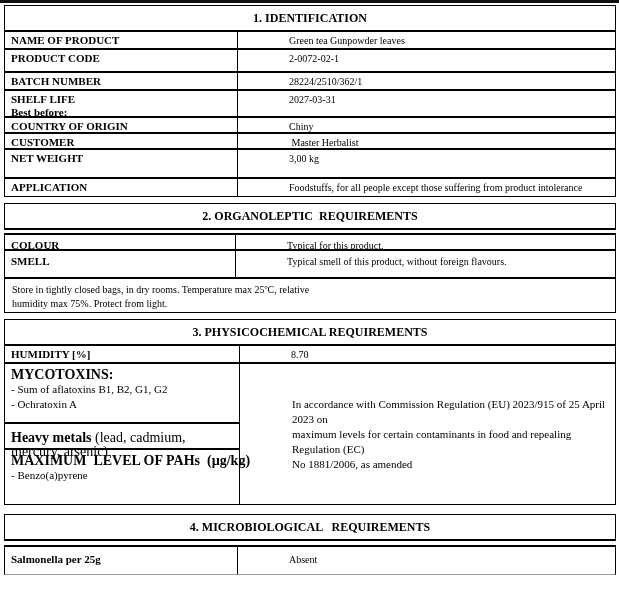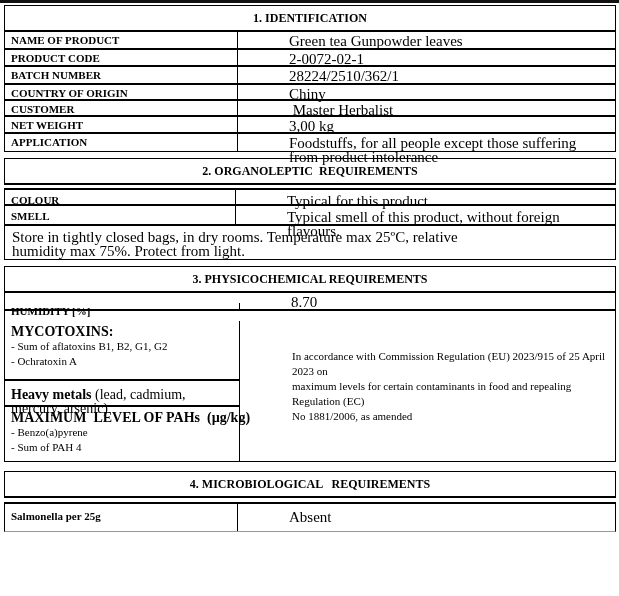--- a/index.html
+++ b/index.html
@@ -24,28 +24,28 @@
   .tbl.gap { border-top: 2px solid #000; margin-top: 3px; }
 
   .row { display: flex; border-bottom: 2px solid #000; gap: 44px; }
   .row:last-child { border-bottom: none; }
   .lbl {
     border-right: 1px solid #000; font-weight: bold;
     font-size: 11px; line-height: 13px;
     padding: 2px 4px 0 6px; white-space: pre-wrap; flex: none;
   }
   .val {
-    flex: 1; font-size: 15px; line-height: 14px;
+    flex: 1; font-size: 10px; line-height: 14px;
     padding: 2px 6px 0 7px; white-space: pre-wrap;
   }
 
   
   .s1 .lbl { width: 233px; }
   .s2 .lbl { width: 231px; }
-  .s3 .lbl, .s3 .leftcol { width: 235px; margin-top: 10px; }
+  .s3 .lbl, .s3 .leftcol { width: 235px; }
   .s4 .lbl { width: 233px; }
 
   
   .s2 .row { }
   .s2 .lbl, .s2 .val { padding-top: 4px; }
 
   
   .merged { display: flex; }
   .leftcol { border-right: 1px solid #000; flex: none; display: flex; flex-direction: column; }
   .subcell { border-bottom: 2px solid #000; padding: 3px 4px 0 6px; font-size: 11px; }
@@ -71,55 +71,60 @@
 
 <div class="doc">
 
   <div class="sec">
     <div class="sec-title">1. IDENTIFICATION</div>
     <div class="tbl s1">
       <div class="row" style="height:18px">
         <div class="lbl">NAME OF PRODUCT</div>
         <div class="val">Green tea Gunpowder leaves</div>
       </div>
-      <div class="row" style="height:17px">
+      <div class="row" style="height:23px">
         <div class="lbl">PRODUCT CODE</div>
         <div class="val">2-0072-02-1</div>
       </div>
       <div class="row" style="height:18px">
         <div class="lbl">BATCH NUMBER</div>
         <div class="val">28224/2510/362/1</div>
+      </div>
+      <div class="row" style="height:27px">
+        <div class="lbl">SHELF LIFE
+Best before:</div>
+        <div class="val">2027-03-31</div>
       </div>
       <div class="row" style="height:16px">
         <div class="lbl">COUNTRY OF ORIGIN</div>
         <div class="val">Chiny</div>
       </div>
       <div class="row" style="height:16px">
         <div class="lbl">CUSTOMER</div>
         <div class="val"> Master Herbalist</div>
       </div>
-      <div class="row" style="height:17px">
+      <div class="row" style="height:29px">
         <div class="lbl">NET WEIGHT</div>
         <div class="val">3,00 kg</div>
       </div>
       <div class="row" style="height:17px">
         <div class="lbl">APPLICATION</div>
         <div class="val">Foodstuffs, for all people except those suffering from product intolerance</div>
       </div>
     </div>
   </div>
 
   <div class="sec">
     <div class="sec-title">2. ORGANOLEPTIC  REQUIREMENTS</div>
     <div class="tbl gap s2">
       <div class="row" style="height:16px">
         <div class="lbl">COLOUR</div>
         <div class="val">Typical for this product.</div>
       </div>
-      <div class="row" style="height:20px">
+      <div class="row" style="height:28px">
         <div class="lbl">SMELL</div>
         <div class="val">Typical smell of this product, without foreign flavours.</div>
       </div>
       <div class="row" style="height:33px">
         <div class="val">Store in tightly closed bags, in dry rooms. Temperature max 25ºC, relative
 humidity max 75%. Protect from light.</div>
       </div>
     </div>
   </div>
 
@@ -136,21 +141,20 @@
             <div class="cell-title">MYCOTOXINS:</div>
             <div class="item">- Sum of aflatoxins B1, B2, G1, G2</div>
             <div class="item">- Ochratoxin A</div>
           </div>
           <div class="subcell" style="height:26px">
             <div class="hm-line"><span class="b">Heavy metals</span><span> (lead, cadmium, mercury, arsenic)</span></div>
           </div>
           <div class="subcell" style="height:54px">
             <div class="cell-title">MAXIMUM  LEVEL OF PAHs  (µg/kg)</div>
             <div class="item">- Benzo(a)pyrene</div>
-            <div class="item">- Sum of PAH 4</div>
           </div>
         </div>
         <div class="rightcol">In accordance with Commission Regulation (EU) 2023/915 of 25 April 2023 on
 maximum levels for certain contaminants in food and repealing Regulation (EC)
 No 1881/2006, as amended</div>
       </div>
     </div>
   </div>
 
   <div class="sec" style="margin-top:9px">

